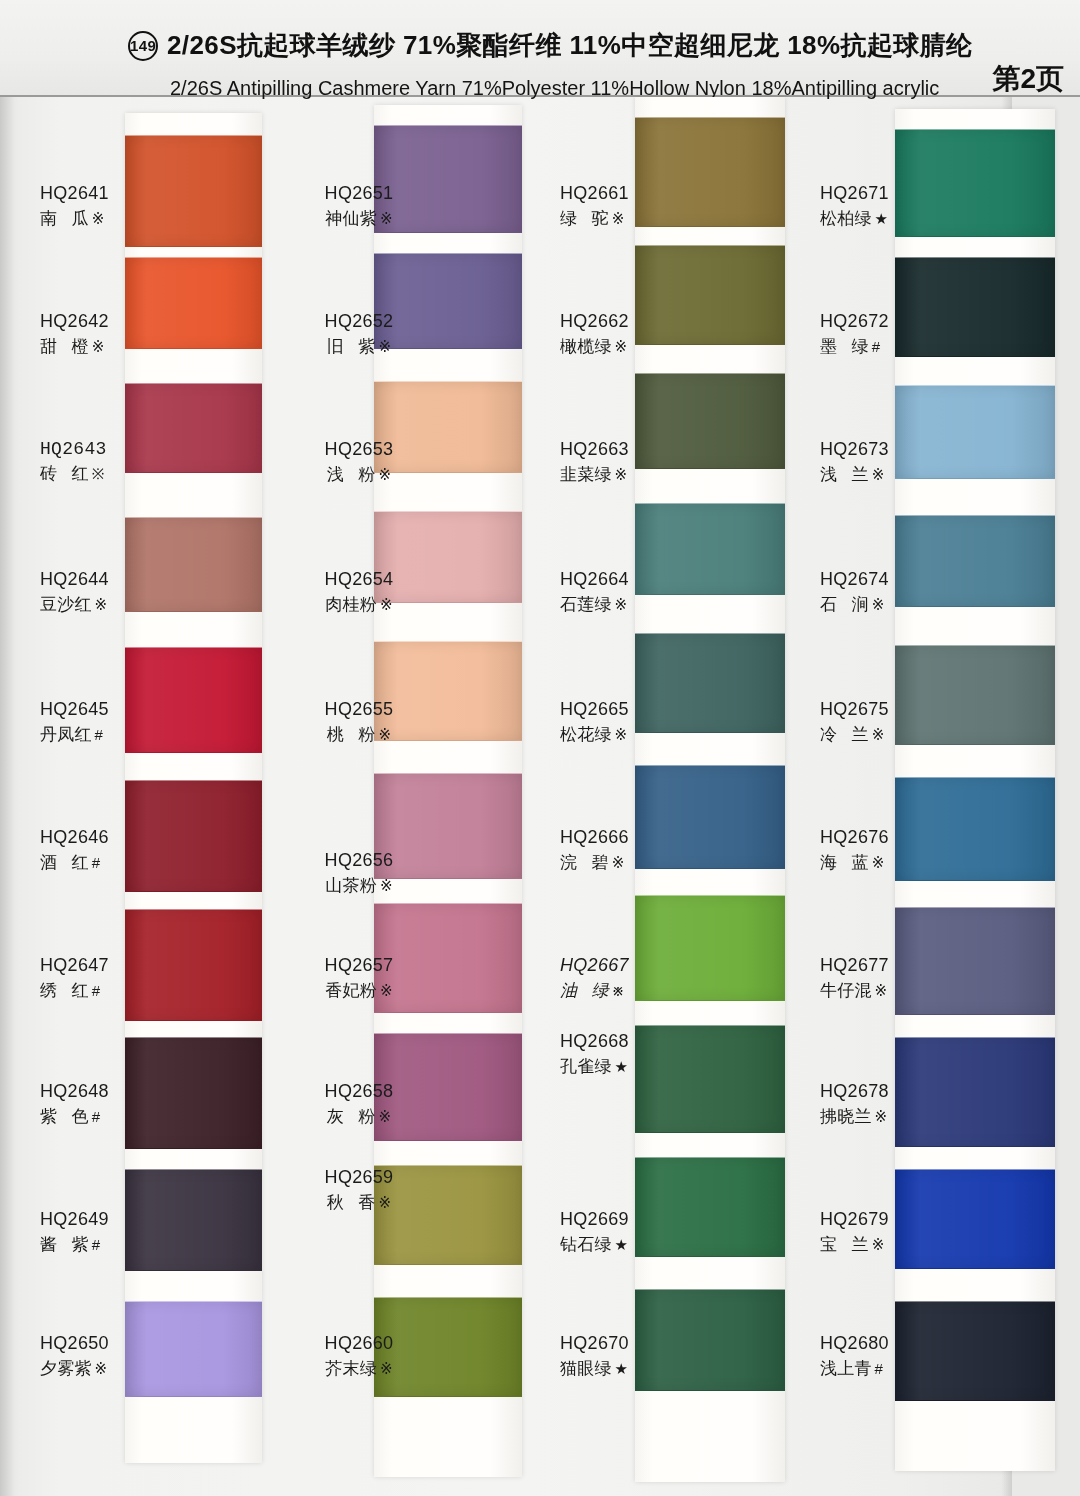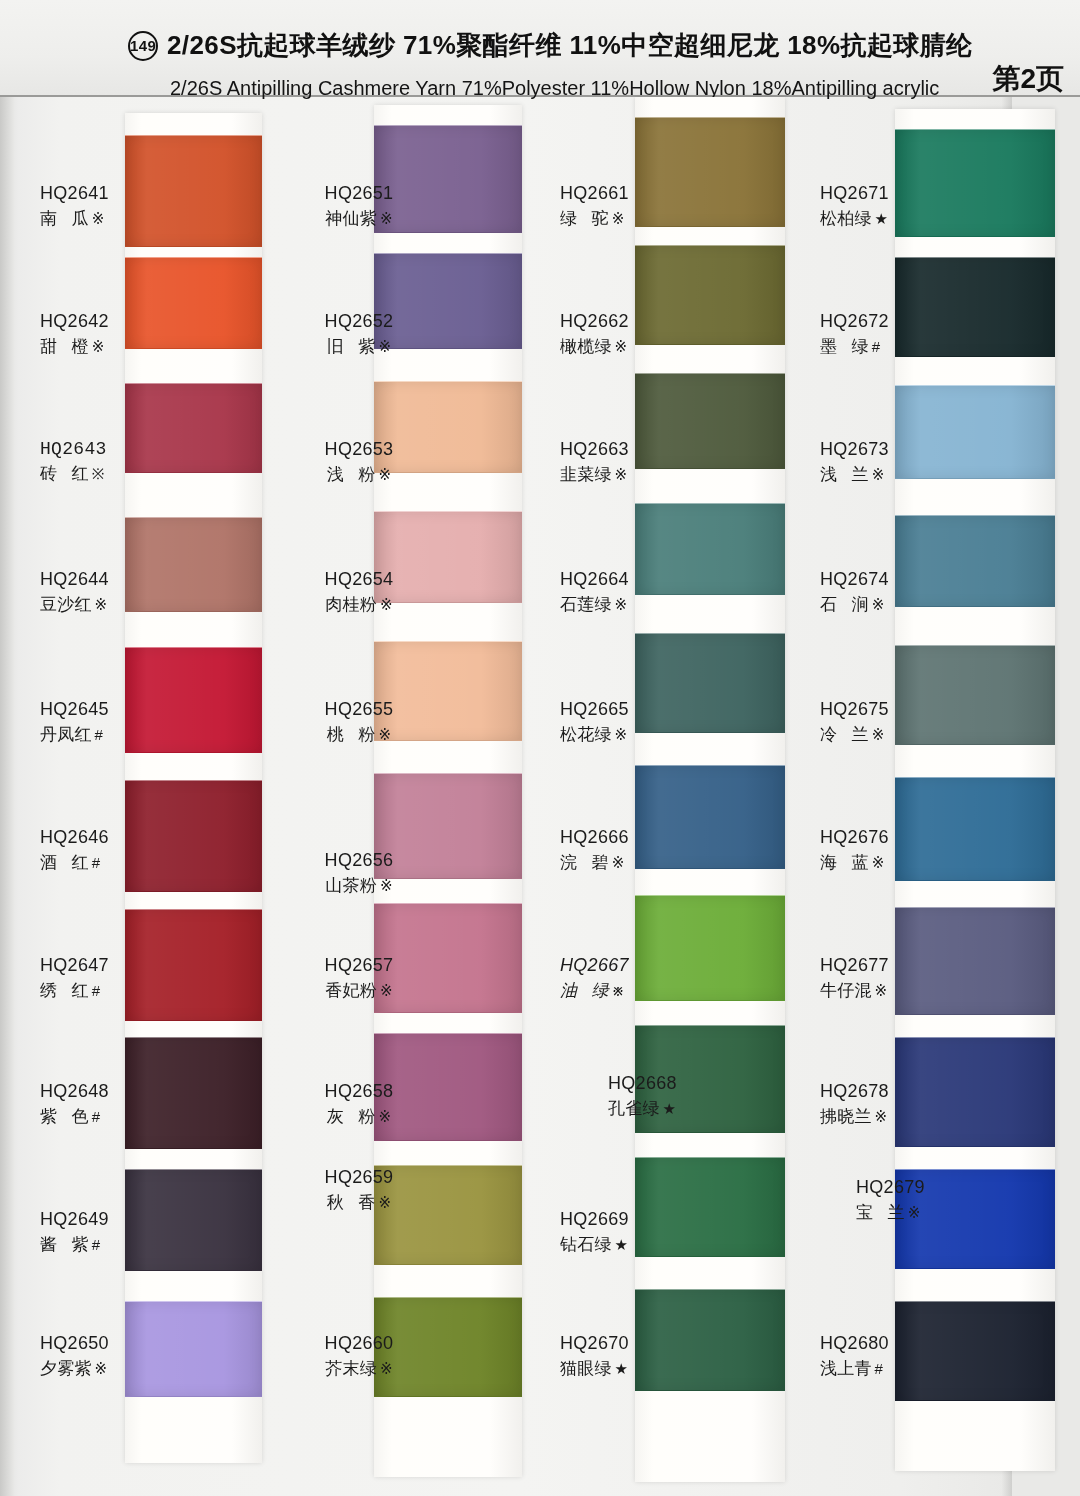--- a/index.html
+++ b/index.html
@@ -303,21 +303,21 @@
             <div class="cname">松花绿<span class="mark">※</span></div>
           </div>
           <div class="label" style="top: 728px;">
             <div class="code">HQ2666</div>
             <div class="cname"><span class="sp">浣</span>碧<span class="mark">※</span></div>
           </div>
           <div class="label" style="top: 856px; font-style: italic;">
             <div class="code">HQ2667</div>
             <div class="cname"><span class="sp">油</span>绿<span class="mark">※</span></div>
           </div>
-          <div class="label" style="top: 974px; margin-left: 48px;">
+          <div class="label" style="top: 932px;">
             <div class="code">HQ2668</div>
             <div class="cname">孔雀绿<span class="mark">★</span></div>
           </div>
           <div class="label" style="top: 1110px;">
             <div class="code">HQ2669</div>
             <div class="cname">钻石绿<span class="mark">★</span></div>
           </div>
           <div class="label" style="top: 1234px;">
             <div class="code">HQ2670</div>
             <div class="cname">猫眼绿<span class="mark">★</span></div>
@@ -365,21 +365,21 @@
             <div class="cname"><span class="sp">海</span>蓝<span class="mark">※</span></div>
           </div>
           <div class="label" style="top: 856px;">
             <div class="code">HQ2677</div>
             <div class="cname">牛仔混<span class="mark">※</span></div>
           </div>
           <div class="label" style="top: 982px;">
             <div class="code">HQ2678</div>
             <div class="cname">拂晓兰<span class="mark">※</span></div>
           </div>
-          <div class="label" style="top: 1078px; margin-left: 36px;">
+          <div class="label" style="top: 1110px;">
             <div class="code">HQ2679</div>
             <div class="cname"><span class="sp">宝</span>兰<span class="mark">※</span></div>
           </div>
           <div class="label" style="top: 1234px;">
             <div class="code">HQ2680</div>
             <div class="cname">浅上青<span class="mark">#</span></div>
           </div>
         </div>
     </div>
 

